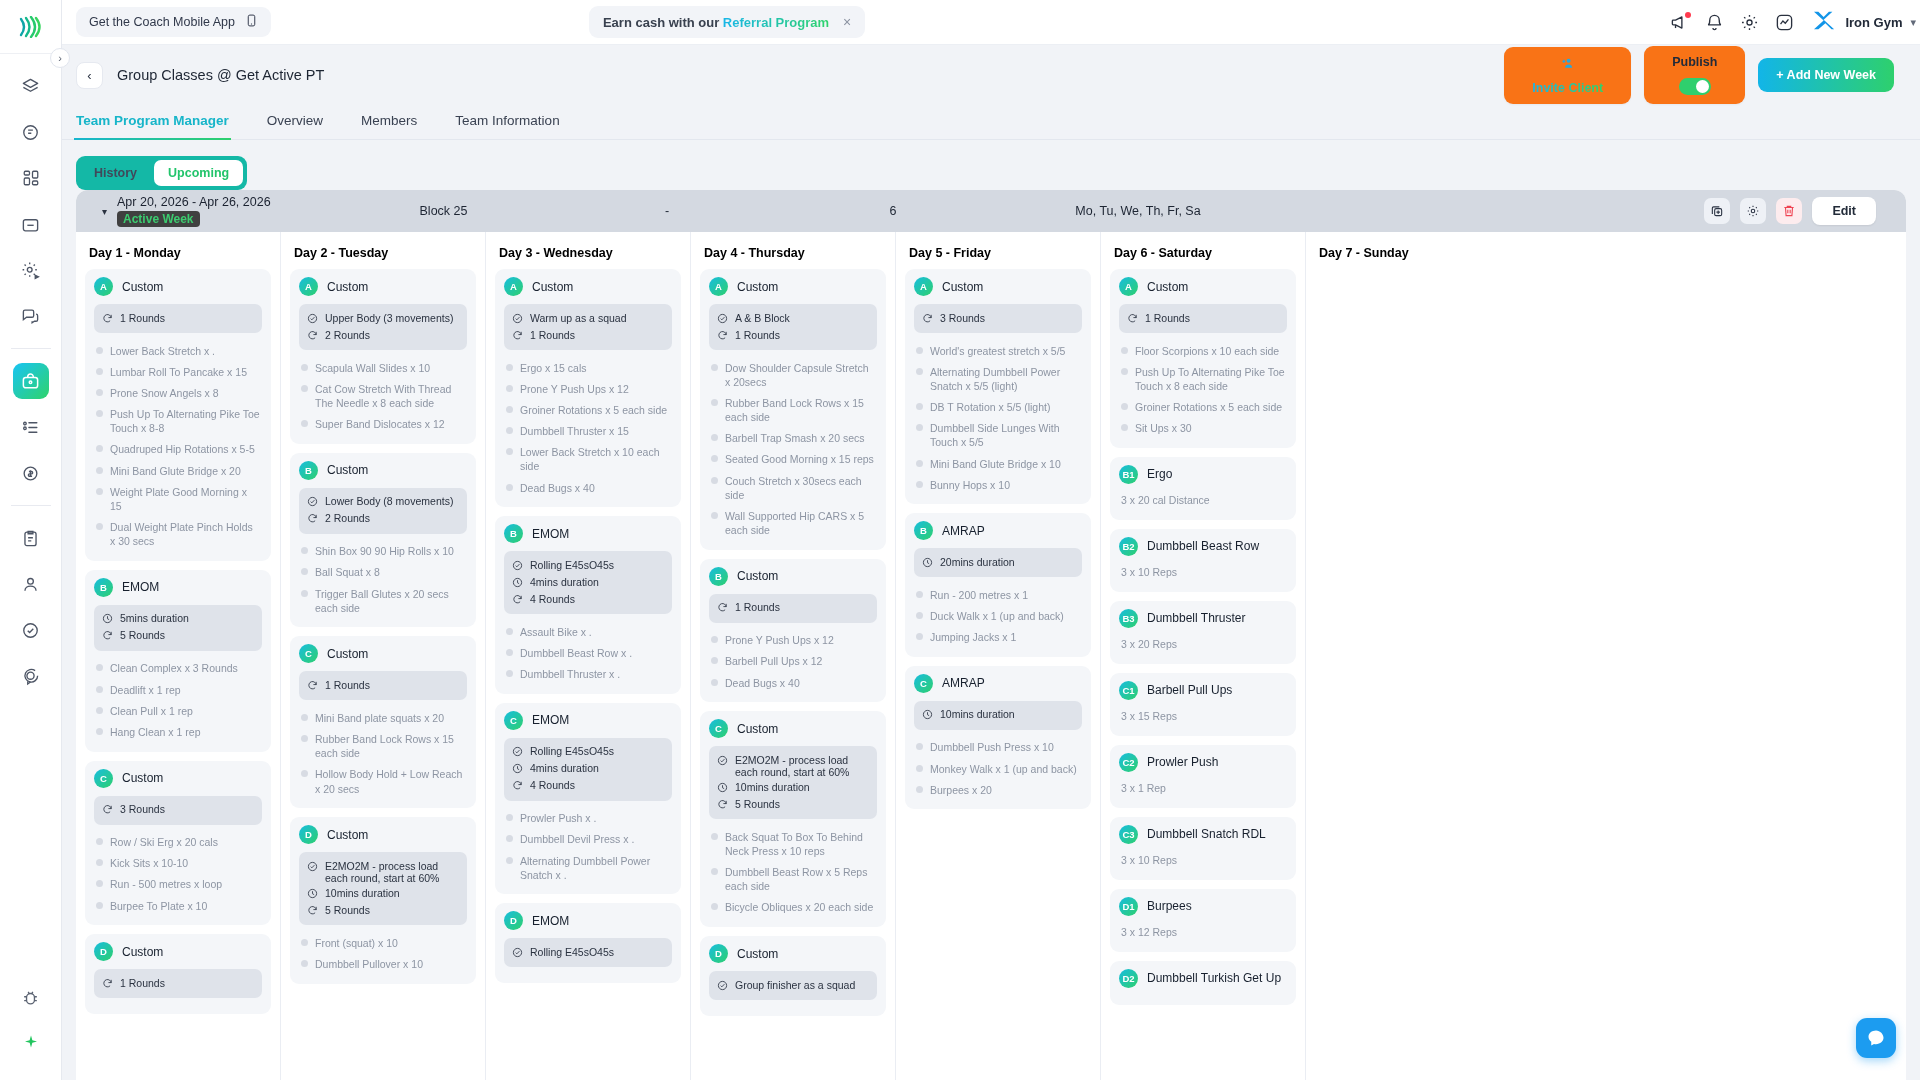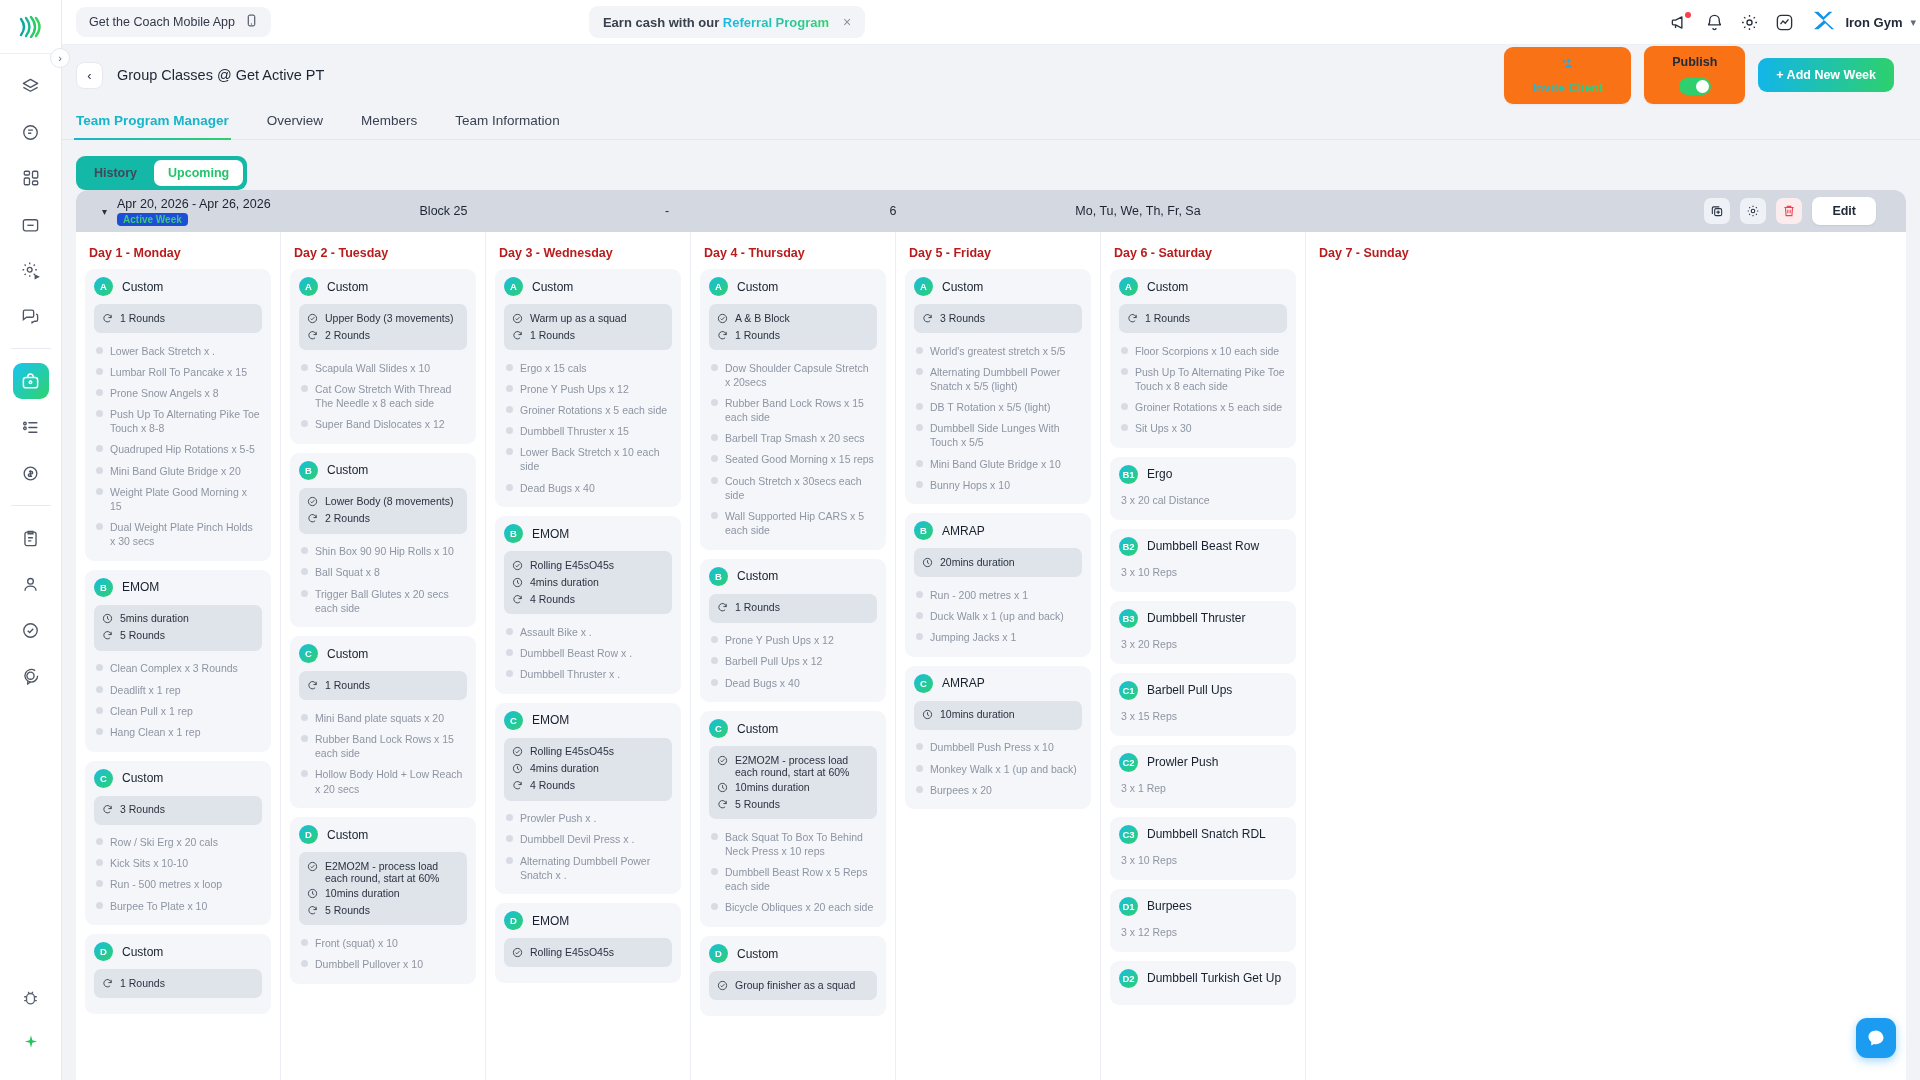--- a/index.html
+++ b/index.html
@@ -111,41 +111,41 @@
   .c3 { width: 232px; }
   .c4 { width: 220px; }
   .c5 { width: 270px; }
   .c6 { flex: 1; padding-right: 34px; text-align: right !important; }
   #wrow { display: flex; align-items: center; background: #d4d9e1; height: 42px; font-size: 12.5px; color: #1d2533; }
   #wrow .c { text-align: center; }
   .wdates { display: flex; align-items: center; gap: 10px; }
   .chev { font-size: 10px; color: #2b3341; cursor: pointer; }
   .wk-date { font-size: 12.5px; color: #1b2230; }
   .badge-active {
-    display: inline-block; margin-top: 2px; background: #1d4ed8; color: #3ccb6f;
-    font-size: 10px; padding: 1px 6px; border-radius: 4px; font-weight: 600;
+    display: inline-block; margin-top: 2px; background: #404040; color: #3ccb6f;
+    font-size: 12px; padding: 1px 6px; border-radius: 4px; font-weight: 600;
   }
   .row-actions { display: flex; align-items: center; gap: 10px; justify-content: flex-end; padding-right: 30px; }
   .act-ic {
     width: 26px; height: 26px; border-radius: 7px; background: #eef1f6; display: flex;
     align-items: center; justify-content: center; cursor: pointer; color: #2c3444;
   }
   .act-ic.del { background: #fdecee; color: #ef4352; }
   .edit-btn {
     background: #fff; border-radius: 8px; padding: 7px 20px; font-size: 12.5px;
     font-weight: 600; color: #222b39; cursor: pointer; box-shadow: 0 1px 2px rgba(0,0,0,.07);
   }
   
   #board { display: flex; height: calc(100% - 100px); overflow: hidden; }
   .day-col {
     width: 205px; flex: 0 0 205px; border-right: 1px solid #eaedf3; padding: 11px 9px 0;
     overflow: hidden;
   }
   .day-col:last-child { border-right: none; }
-  .day-title { font-size: 12.5px; font-weight: 700; color: #b91c1c; margin: 3px 0 9px 4px; }
+  .day-title { font-size: 12.5px; font-weight: 700; color: #000000; margin: 3px 0 9px 4px; }
   .block { background: #f4f6f9; border-radius: 9px; padding: 8px 9px 9px; margin-bottom: 9px; }
   .bhead { display: flex; align-items: center; gap: 9px; margin-bottom: 8px; }
   .bavatar {
     width: 19px; height: 19px; border-radius: 50%; flex: 0 0 19px;
     background: linear-gradient(135deg,#17bde0 0%,#2ed06d 100%);
     color: #fff; font-size: 9.5px; font-weight: 700; display: flex; align-items: center; justify-content: center;
   }
   .btitle { font-size: 12px; color: #17202e; font-weight: 500; }
   .meta { background: #dfe3ea; border-radius: 7px; padding: 6px 8px; margin-bottom: 7px; }
   .meta-row { display: flex; align-items: flex-start; gap: 7px; font-size: 10.5px; color: #2a3240; padding: 1.5px 0; }

